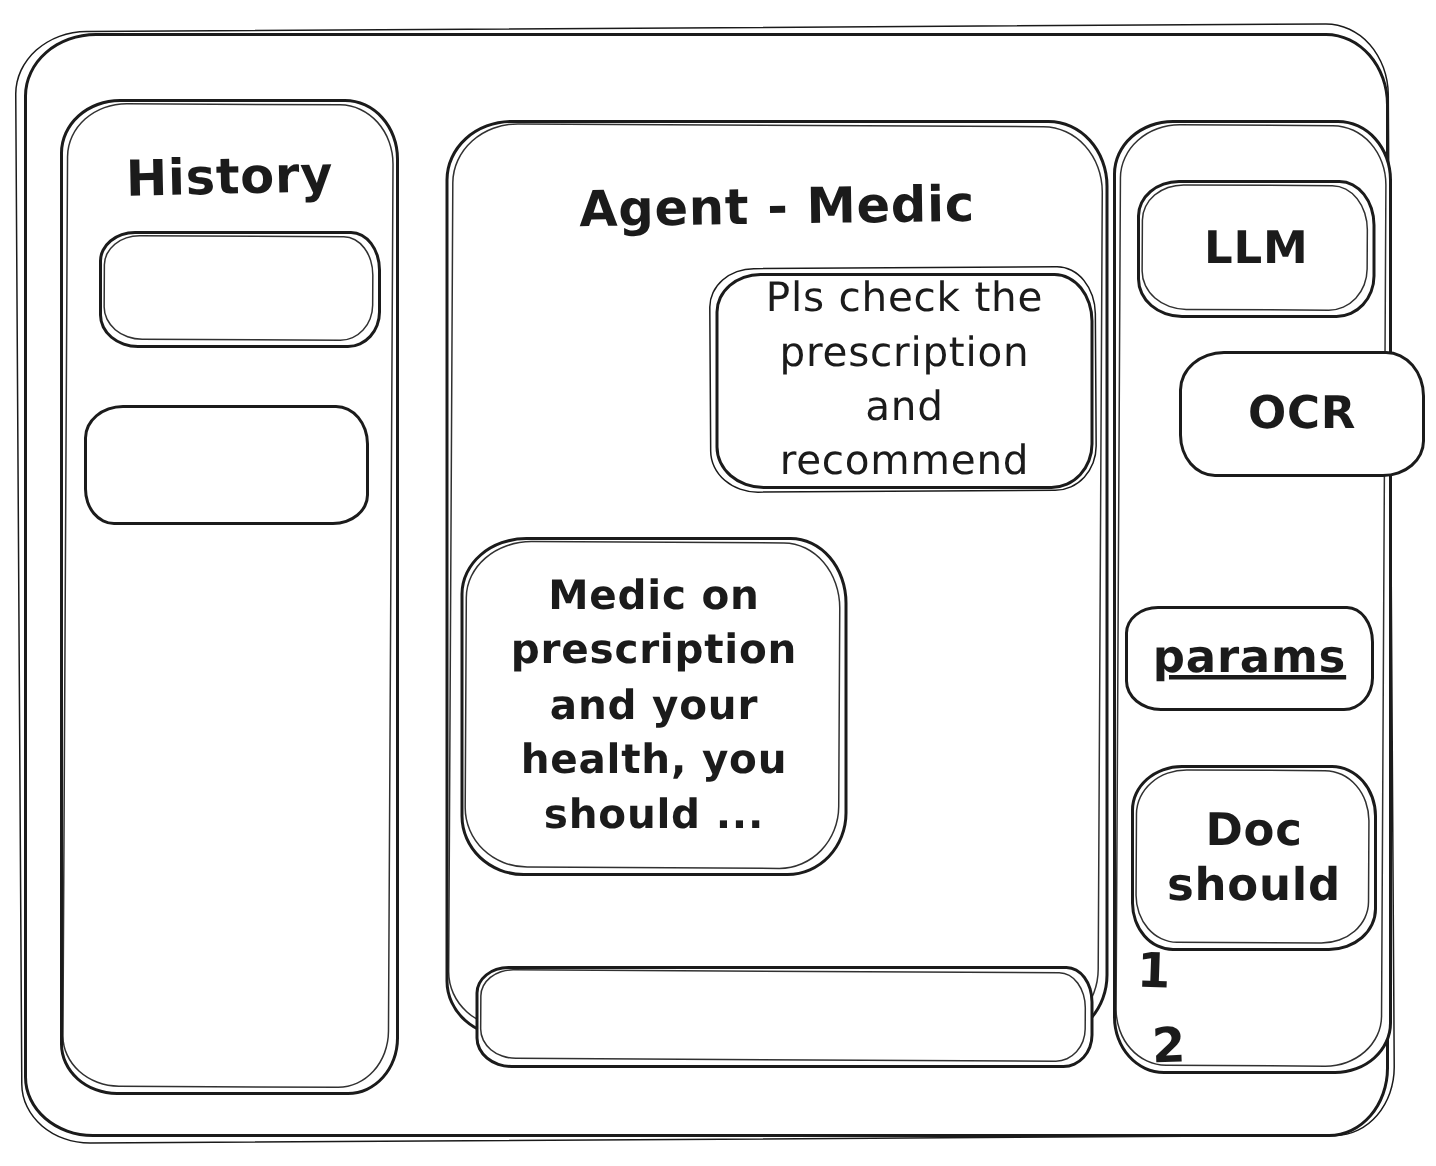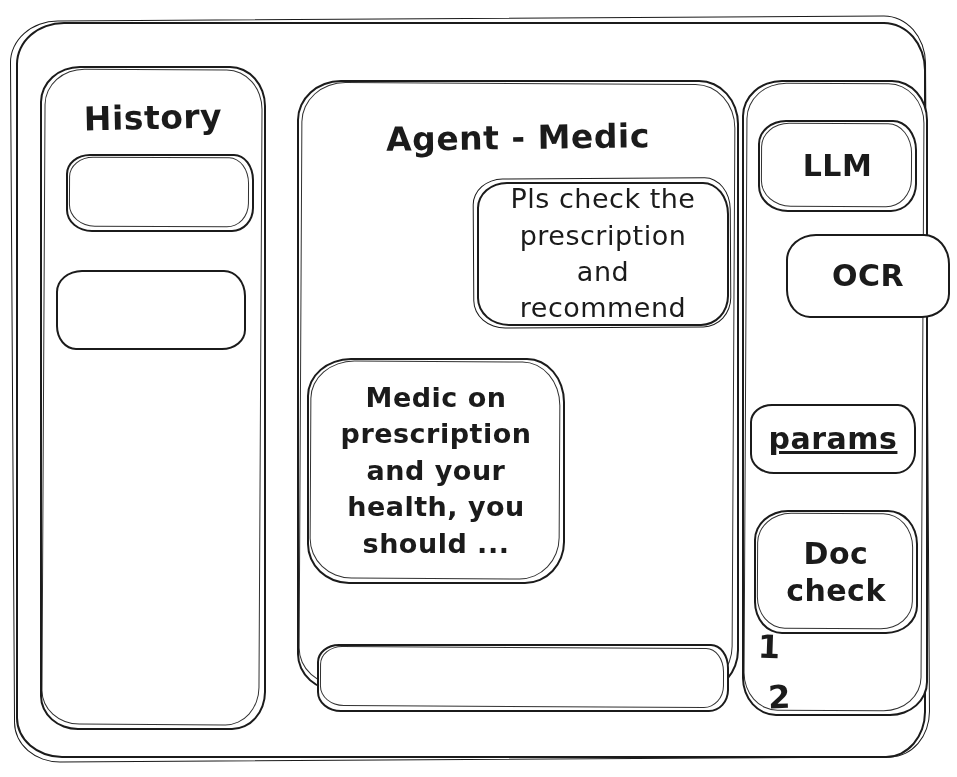--- a/index.html
+++ b/index.html
@@ -103,21 +103,21 @@
     </div>
 
     <div class="sketch double-in" style="left:724px; top:56px; width:186px; height:636px; border-radius:40px 36px 38px 34px / 36px 40px 34px 38px;">
 
       <div class="sketch double-in tool-btn hand" style="left:14px; top:38px; width:159px; height:92px; border-radius:28px 24px 26px 30px / 24px 30px 28px 26px;">LLM</div>
 
       <div class="sketch tool-btn hand" style="left:26px; top:152px; width:164px; height:84px; border-radius:30px 26px 28px 24px / 26px 30px 24px 28px;margin-left:16px;">OCR</div>
 
       <div class="sketch tool-btn hand" style="left:6px; top:322px; width:166px; height:70px; border-radius:22px 18px 20px 24px / 18px 24px 22px 20px;text-decoration:underline;">params</div>
 
-      <div class="sketch double-in tool-btn hand" style="left:10px; top:428px; width:164px; height:124px; border-radius:34px 30px 32px 28px / 30px 34px 28px 32px; padding:0 22px;">Doc check</div>
+      <div class="sketch double-in tool-btn hand" style="left:10px; top:428px; width:164px; height:124px; border-radius:34px 30px 32px 28px / 30px 34px 28px 32px; padding:0 22px;">Doc should</div>
 
       <div class="doc-num hand" style="left:14px; top:546px; transform:rotate(2deg);">1</div>
 
       <div class="doc-num hand" style="left:24px; top:596px; transform:rotate(-2deg);">2</div>
     </div>
 
   </div>
 </div>
 
 </body></html>

